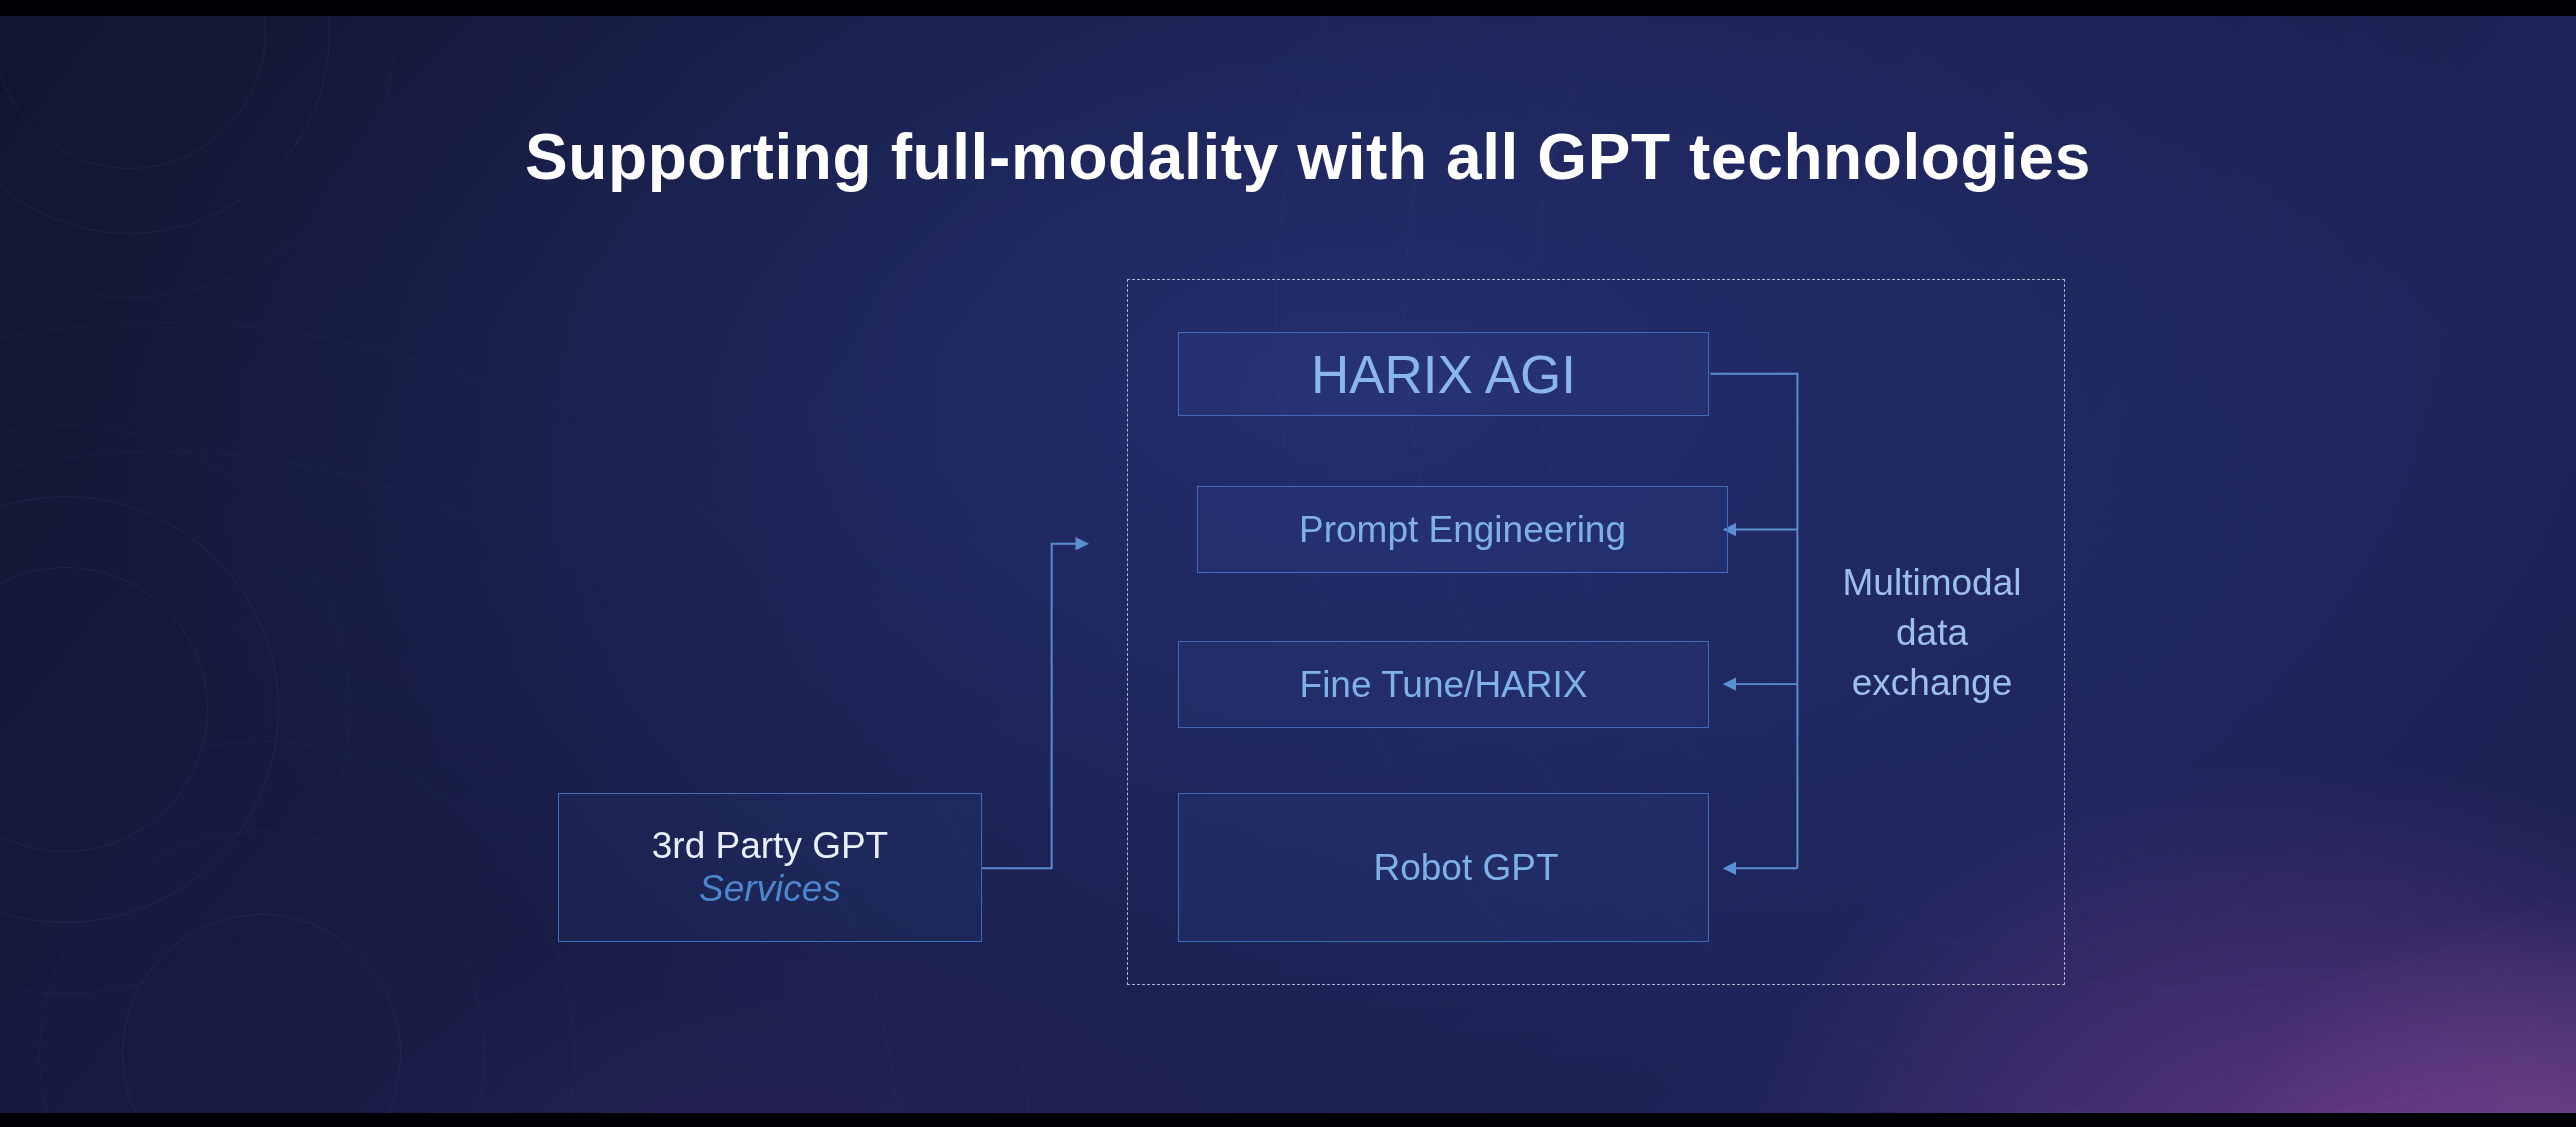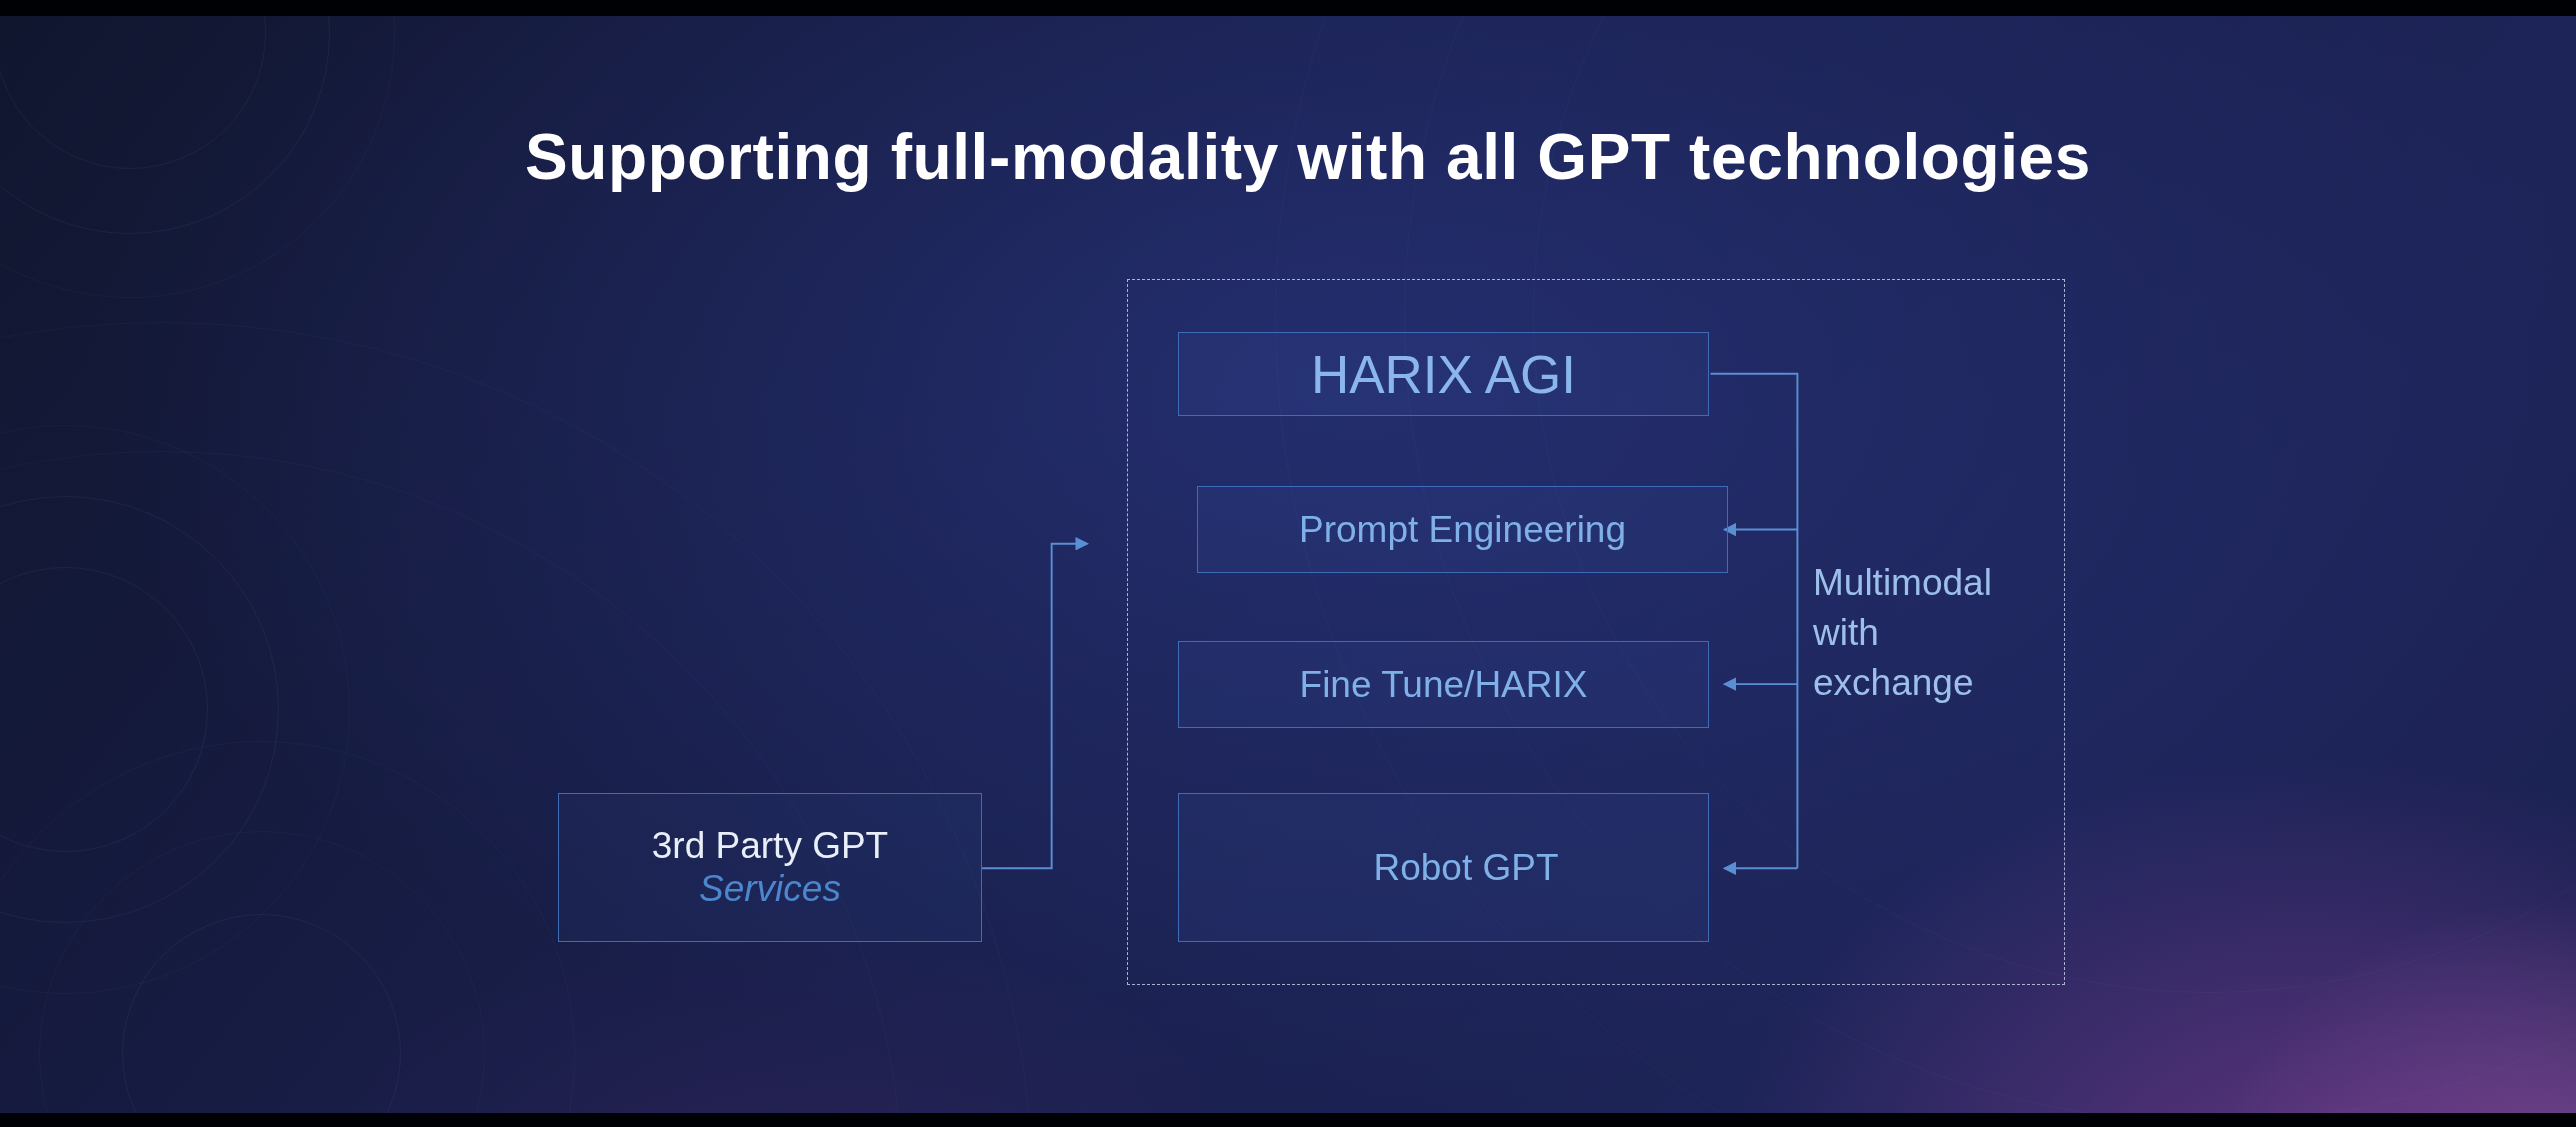--- a/index.html
+++ b/index.html
@@ -85,21 +85,21 @@
     align-items:center;justify-content:center;
     gap:1px;
     font-size:37px;
   }
   .third-party .l1{color:#e9eff9;}
   .third-party .l2{color:var(--services-text);font-style:italic;}
 
   .multimodal{
     position:absolute;
     left:1813px;top:558px;width:238px;
-    text-align:left;
+    text-align:center;
     color:var(--multimodal-text);
     font-size:37px;
     line-height:50px;
   }
 
   #connectors{position:absolute;left:0;top:0;pointer-events:none;}
 </style>
 </head>
 <body>
 
@@ -152,21 +152,21 @@
     <span>Robot GPT</span>
   </div>
 
   <div class="third-party">
     <span class="l1">3rd Party GPT</span>
     <span class="l2">Services</span>
   </div>
 
   <div class="multimodal">
     <div>Multimodal</div>
-    <div>with</div>
+    <div>data</div>
     <div>exchange</div>
   </div>
 
   <div class="bar top"></div>
   <div class="bar bottom"></div>
 
 </div>
 
 
 </body></html>

